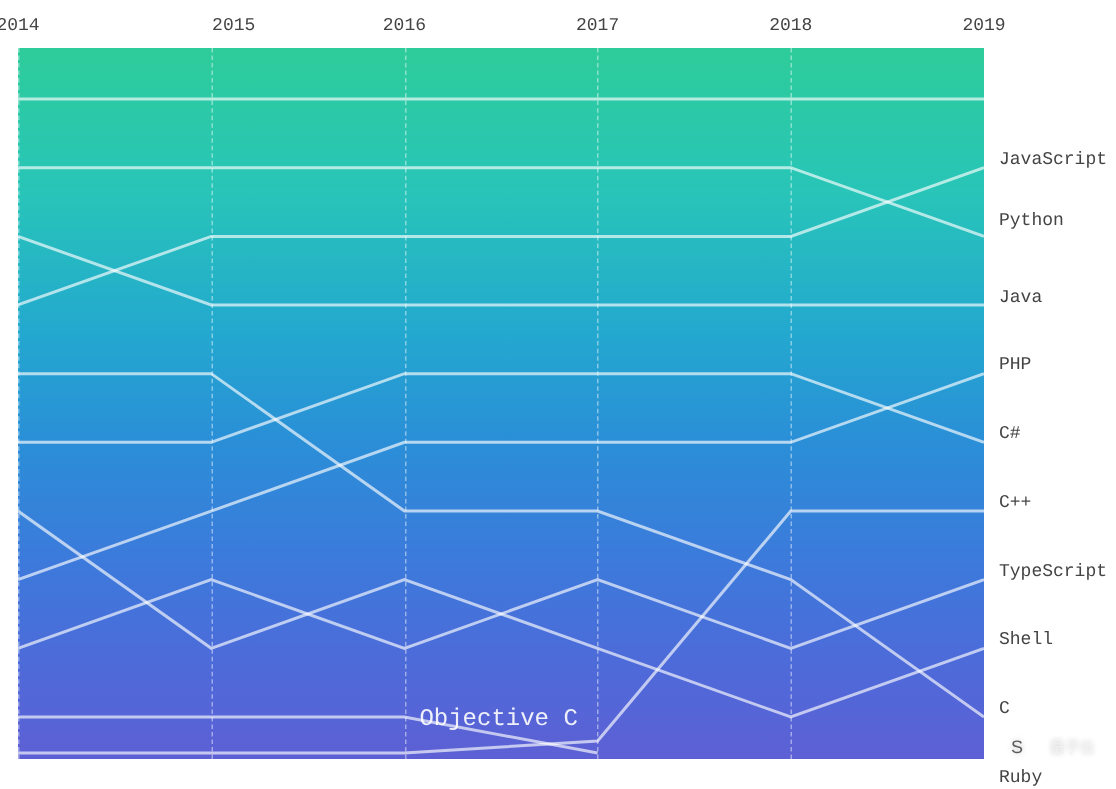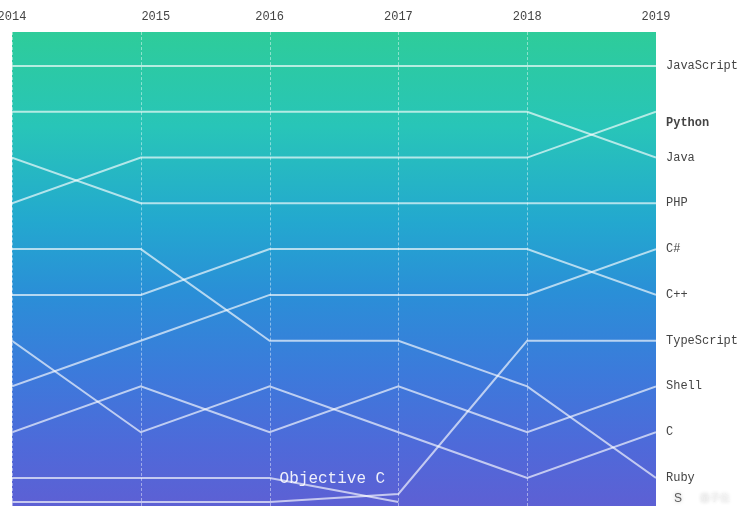--- a/index.html
+++ b/index.html
@@ -85,20 +85,21 @@
     width: 80px;
     height: 474px;
   }
   .rlabel {
     position: absolute;
     left: 0;
     font-size: 12px;
     color: #444;
     transform: translateY(-50%);
     white-space: nowrap;
+    margin-top: 40px;
   }
   .watermark {
     position: absolute;
     right: 14px;
     bottom: 14px;
     display: flex;
     align-items: center;
     gap: 8px;
     color: #f0f0f0;
     text-shadow: 0 0 4px rgba(0,0,0,0.3);
@@ -152,21 +153,21 @@
     <div class="grid-line" style="left: 0px;"></div>
         <div class="grid-line" style="left: 128.8px;"></div>
         <div class="grid-line" style="left: 257.6px;"></div>
         <div class="grid-line" style="left: 386.4px;"></div>
         <div class="grid-line" style="left: 515.2px;"></div>
         <div class="inner-label" style="left: 263.6px; top: 446px;">Objective C</div>
       </div>
 
     <div class="rlabels" id="rlabels">
         <div class="rlabel" style="top: 34px;">JavaScript</div>
-        <div class="rlabel" style="top: 91px; font-weight: bold;">Python</div>
+        <div class="rlabel" style="top: 75px;">Python</div>
         <div class="rlabel" style="top: 125.556px;">Java</div>
         <div class="rlabel" style="top: 171.333px;">PHP</div>
         <div class="rlabel" style="top: 217.111px;">C#</div>
         <div class="rlabel" style="top: 262.889px;">C++</div>
         <div class="rlabel" style="top: 309px;">TypeScript</div>
         <div class="rlabel" style="top: 354.444px; font-family: Liberation Mono, monospace;">Shell</div>
         <div class="rlabel" style="top: 400.222px;">C</div>
         <div class="rlabel" style="top: 446px;">Ruby</div>
       </div>
 

